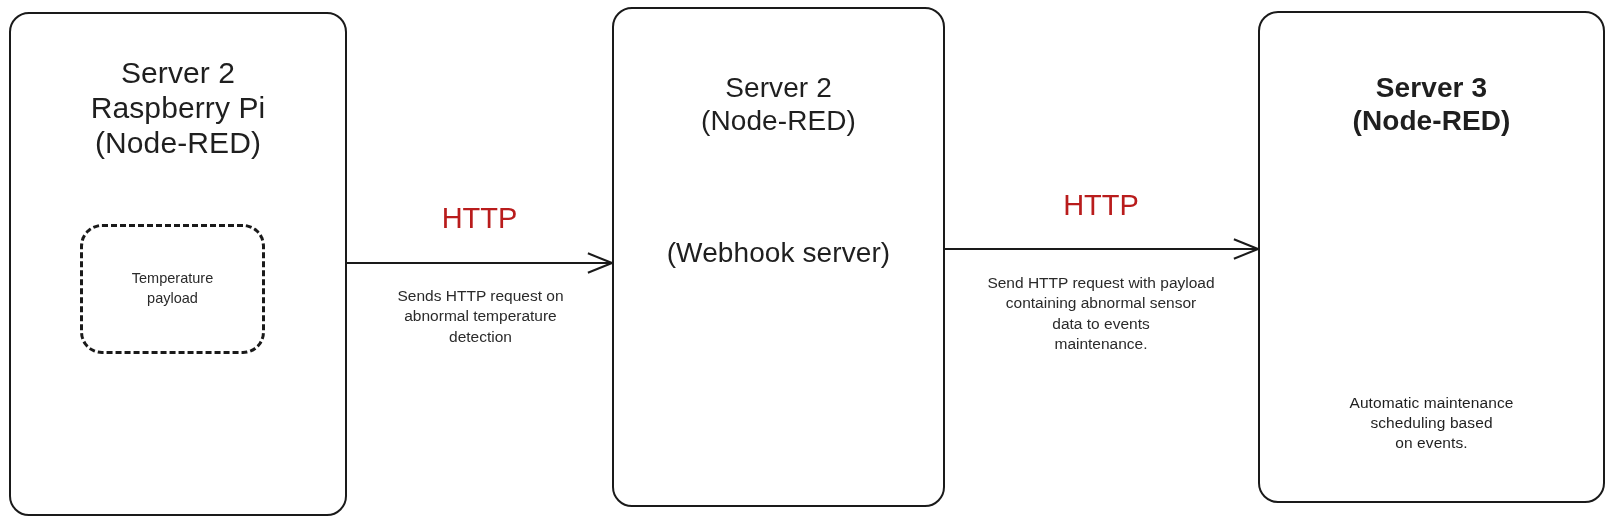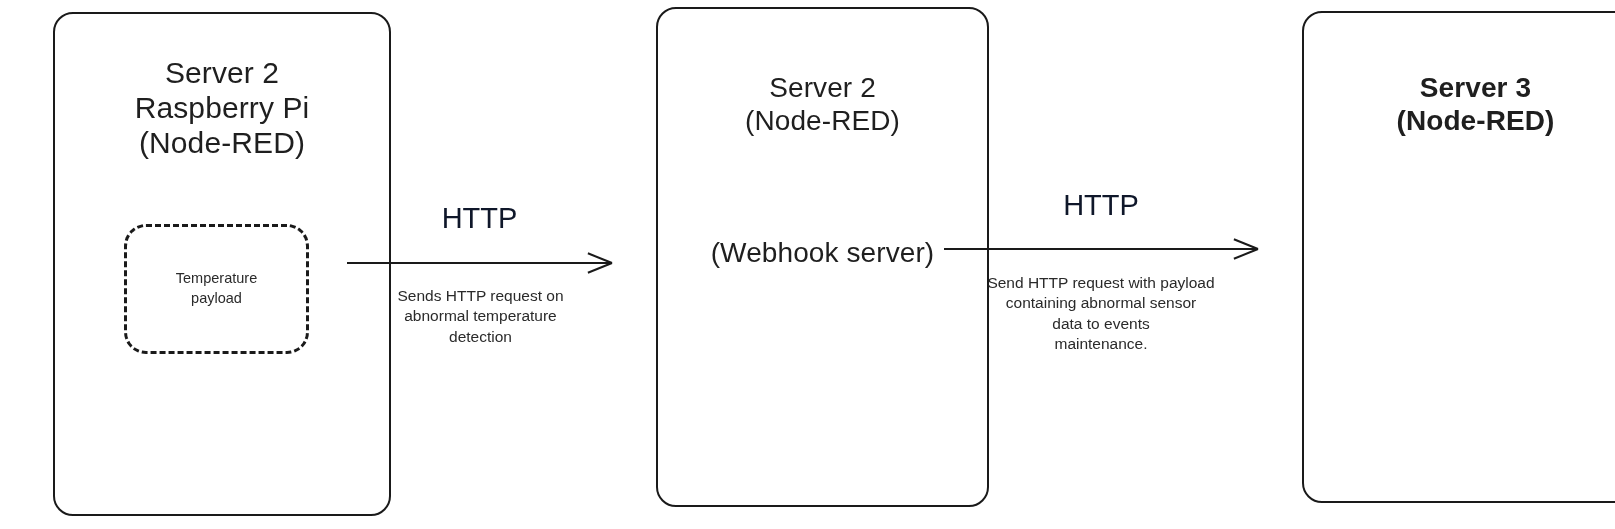--- a/index.html
+++ b/index.html
@@ -19,21 +19,20 @@
     height: 529px;
     background: #ffffff;
     overflow: hidden;
   }
   .node {
     position: absolute;
     box-sizing: border-box;
     border: 2.2px solid #1a1a1a;
     border-radius: 20px;
     background: #ffffff;
-    margin-left: 44px;
   }
   .node-text {
     position: absolute;
     left: 0;
     right: 0;
     text-align: center;
     color: #1f1f1f;
     line-height: 1.17;
     white-space: pre-line;
     letter-spacing: 0.1px;
@@ -97,21 +96,21 @@
     border-top: 2.6px solid #1a1a1a;
     transform-origin: right center;
     right: 0;
   }
   .edge .head .a { transform: rotate(-22deg); top: 0; }
   .edge .head .b { transform: rotate(22deg); top: 0; }
 
   .edge-label {
     position: absolute;
     text-align: center;
-    color: #0f172a;
+    color: #b91c1c;
     white-space: pre-line;
   }
   .edge-label.big { font-size: 29px; line-height: 1.1; }
   .edge-label.small { font-size: 15.5px; line-height: 1.32; color: #2a2a2a; }
 
   #edge-1 { left: 347px; top: 262px; width: 265px; }
   #edge-1-label-proto { left: 347px; top: 203px; width: 265px; }
   #edge-1-label-desc  { left: 333px; top: 286px; width: 295px; }
 
   #edge-2 { left: 944px; top: 248px; width: 314px; }
@@ -161,15 +160,18 @@
   </div>
   <div class="edge-label big" id="edge-2-label-proto">HTTP</div>
   <div class="edge-label small" id="edge-2-label-desc">Send HTTP request with payload
 containing abnormal sensor
 data to events
 maintenance.</div>
 
   <div class="node" id="node-maintenance-server">
     <div class="node-text title-md hdr">Server 3
 (Node-RED)</div>
+    <div class="node-text caption-sm note">Automatic maintenance
+scheduling based
+on events.</div>
   </div>
 
 </div>
 
 </body></html>

